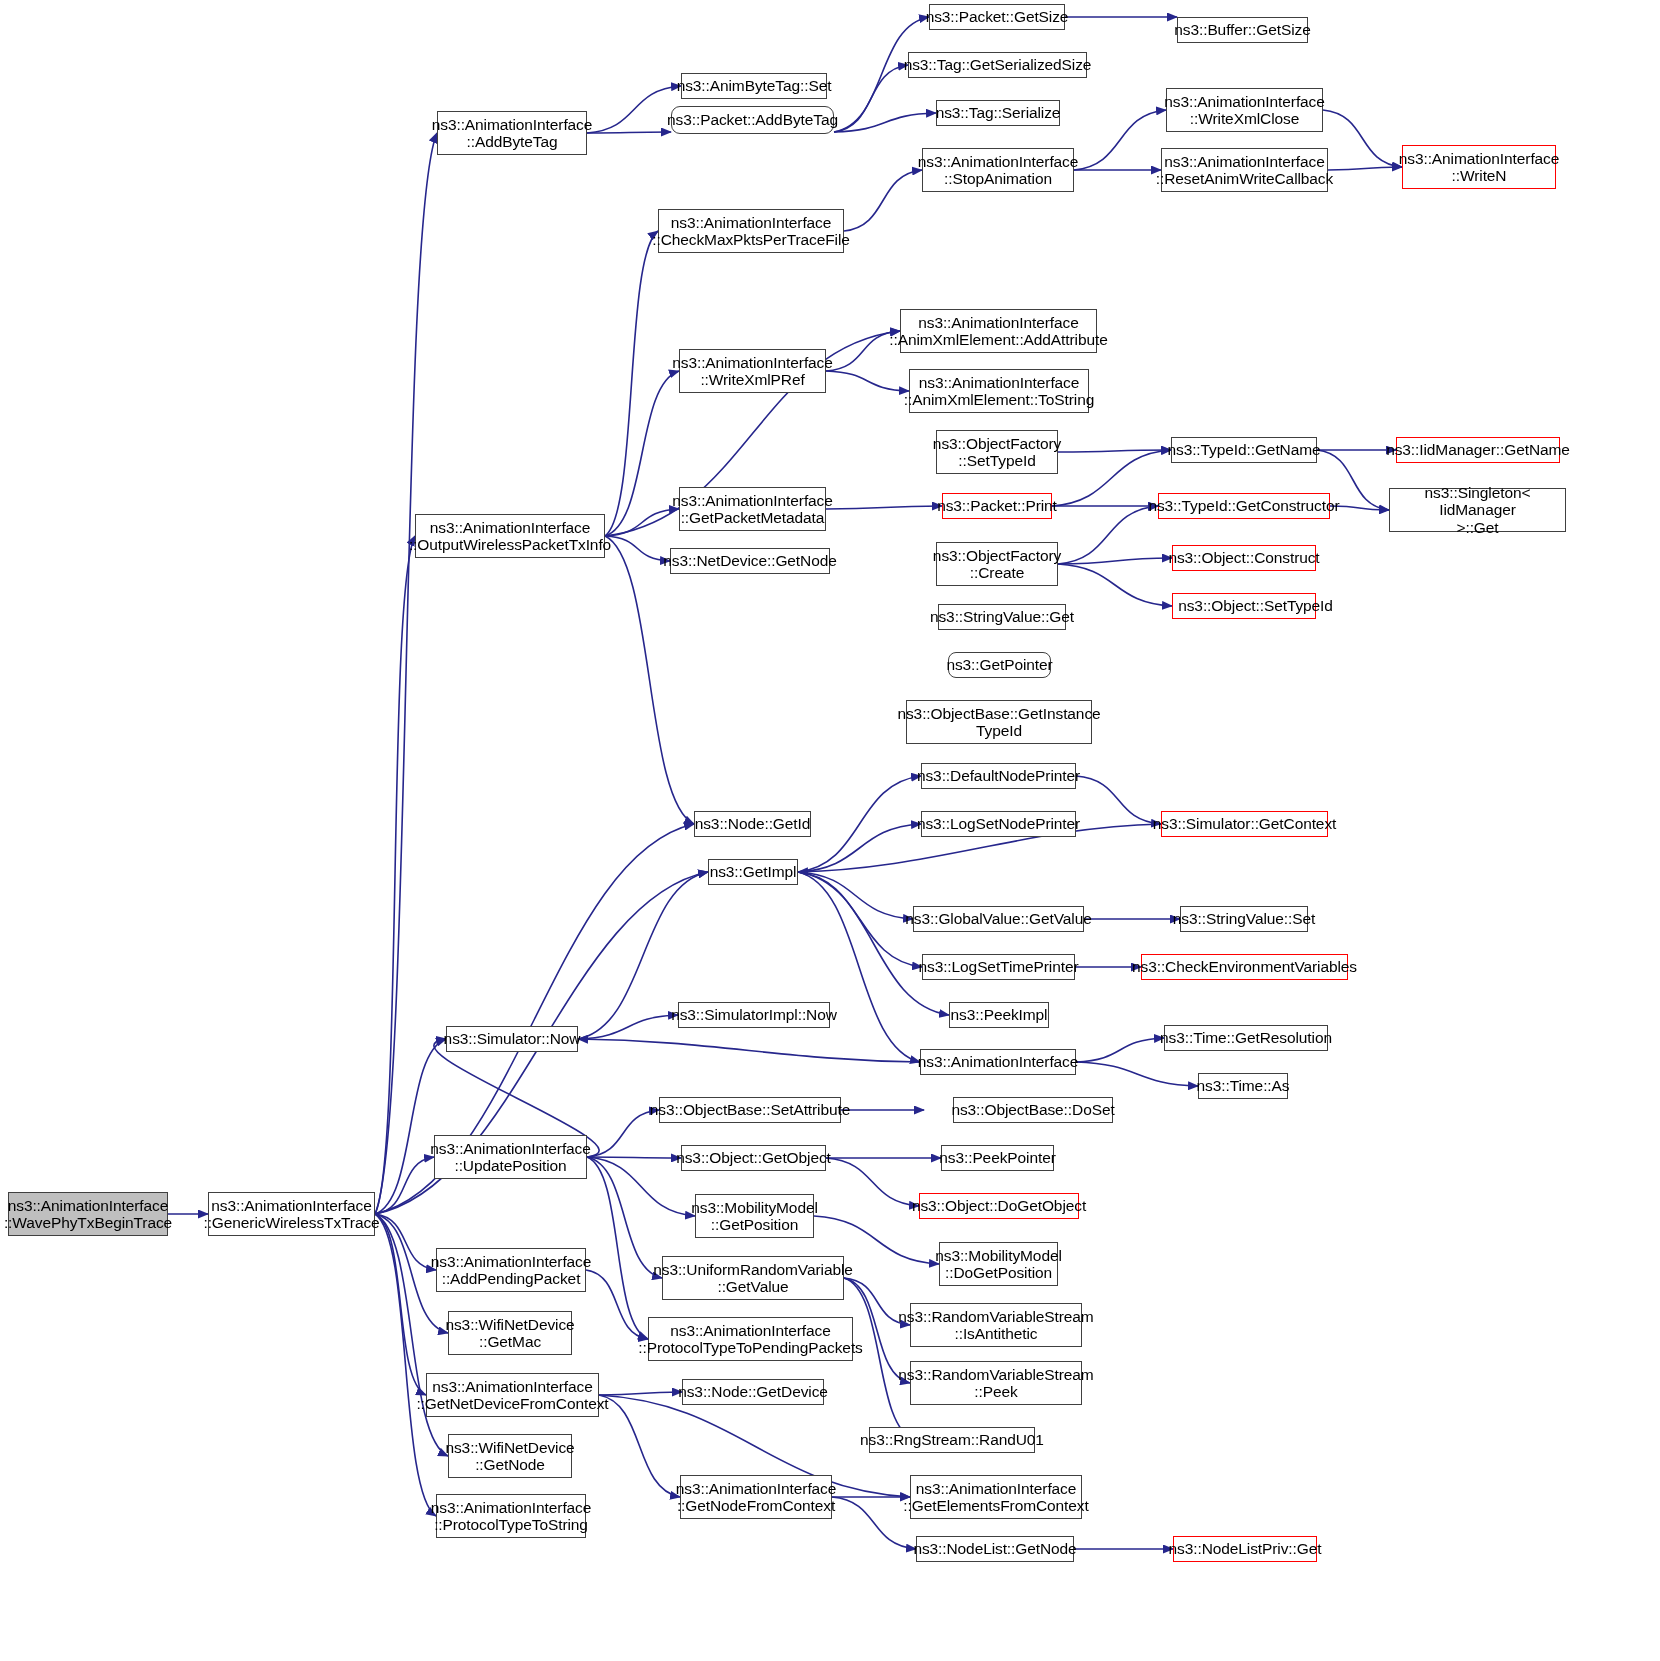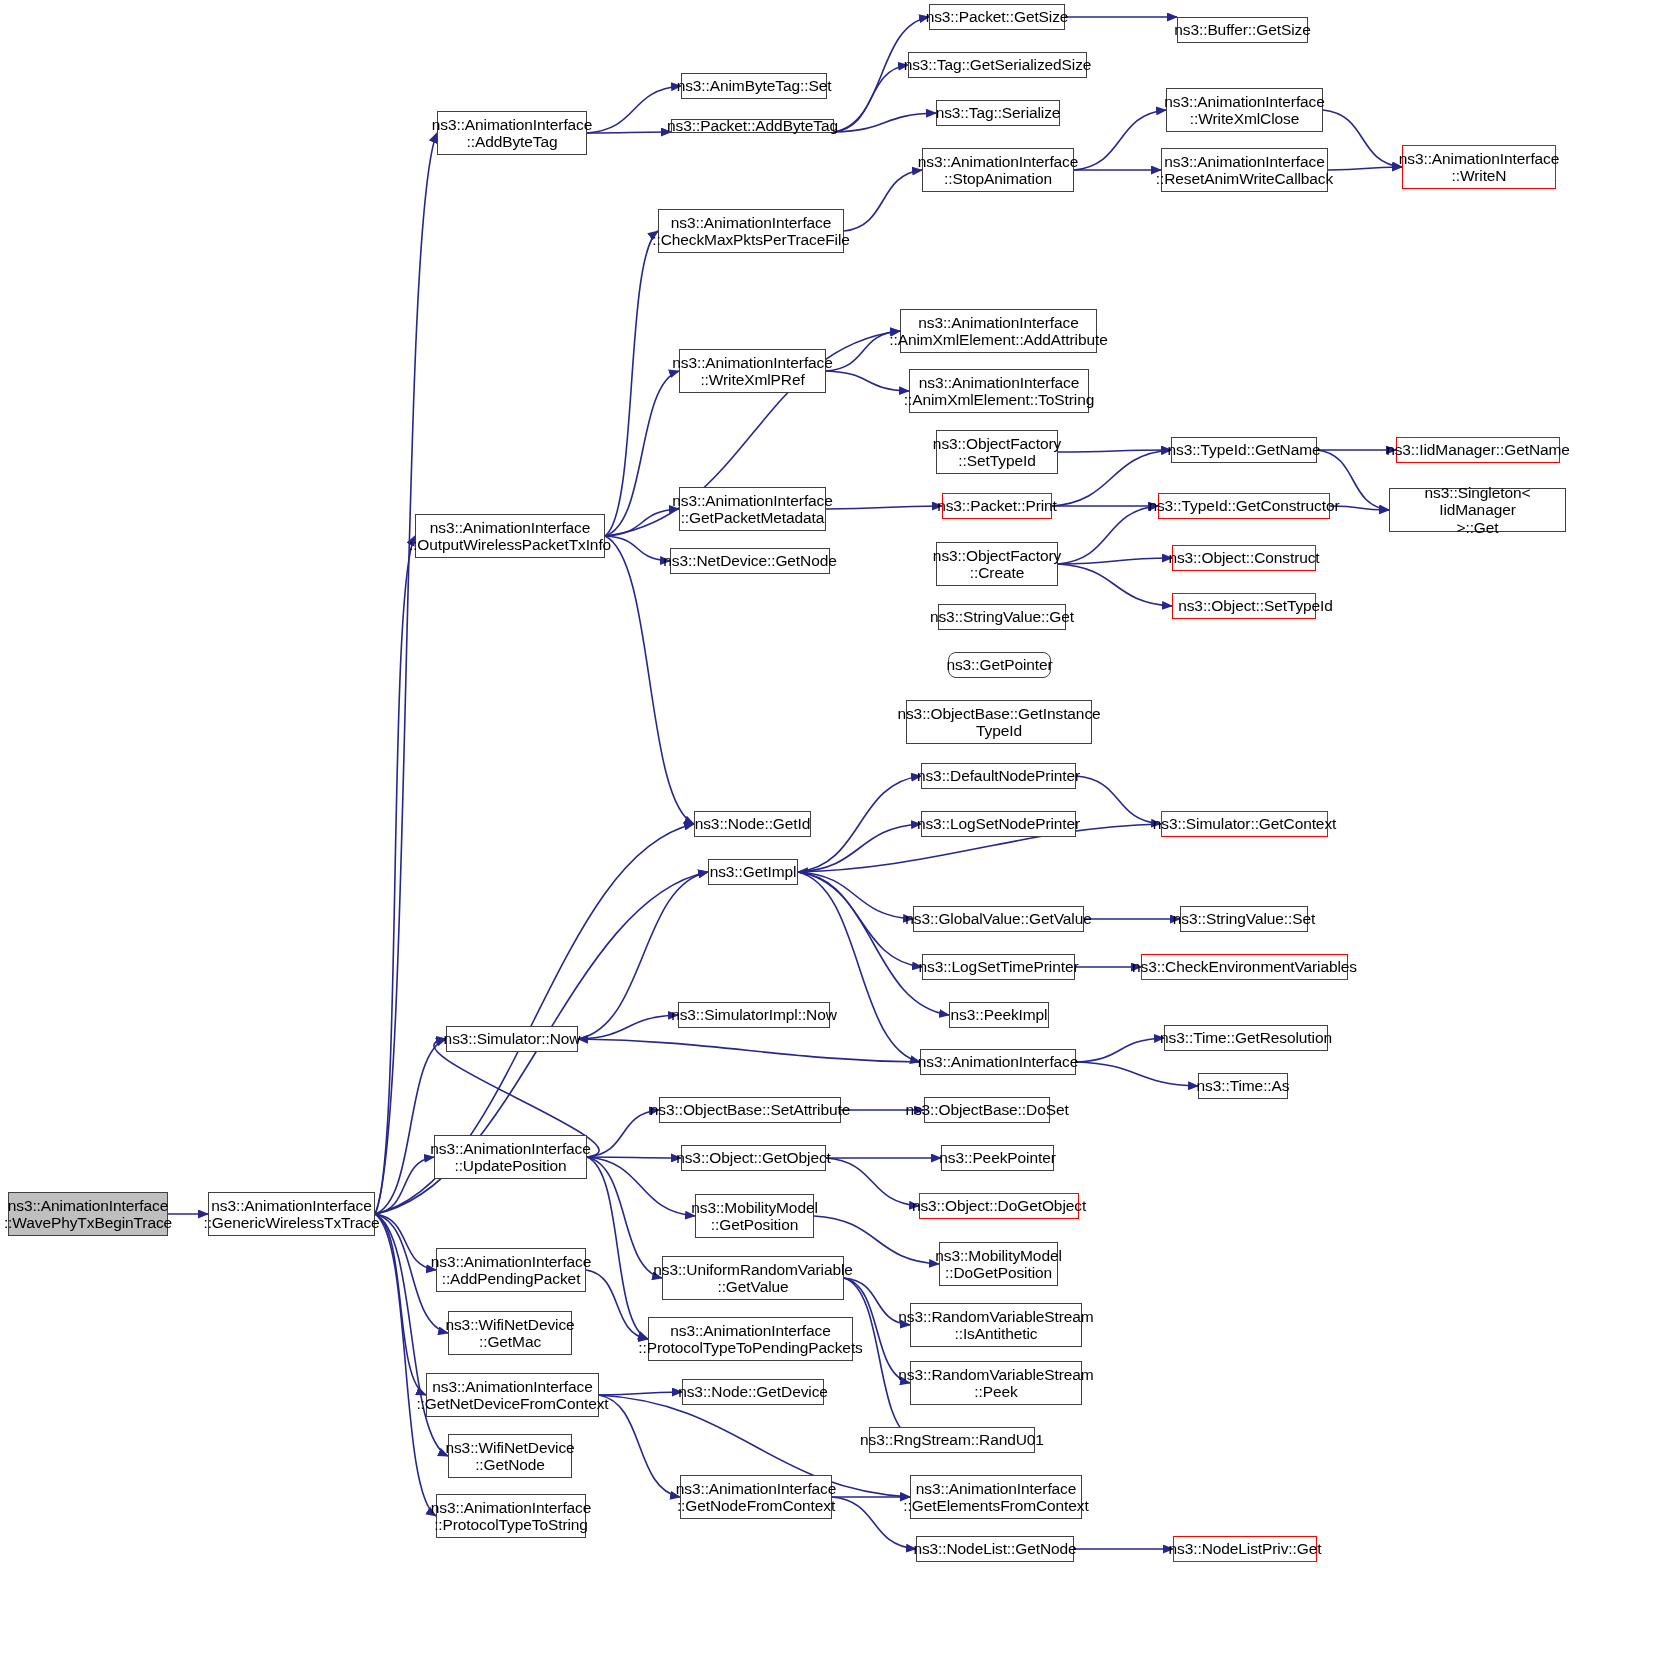--- a/index.html
+++ b/index.html
@@ -137,21 +137,21 @@
       </g>
   </svg>
   <div id="nodes">
       <div class="node root" style="left: 8px; top: 1192px; width: 160px; height: 44px;">ns3::AnimationInterface
 ::WavePhyTxBeginTrace</div>
       <div class="node" style="left: 208px; top: 1192px; width: 167px; height: 44px;">ns3::AnimationInterface
 ::GenericWirelessTxTrace</div>
       <div class="node" style="left: 437px; top: 111px; width: 150px; height: 44px;">ns3::AnimationInterface
 ::AddByteTag</div>
       <div class="node" style="left: 681px; top: 73px; width: 146px; height: 26px; text-align: center;">ns3::AnimByteTag::Set</div>
-      <div class="node" style="left: 671px; top: 119px; width: 163px; height: 14px;">ns3::Packet::AddByteTag</div>
+      <div class="node" style="left: 671px; top: 106px; width: 163px; height: 28px; border-radius: 9px;">ns3::Packet::AddByteTag</div>
       <div class="node" style="left: 929px; top: 4px; width: 136px; height: 26px;">ns3::Packet::GetSize</div>
       <div class="node" style="left: 1177px; top: 17px; width: 131px; height: 26px;">ns3::Buffer::GetSize</div>
       <div class="node" style="left: 908px; top: 52px; width: 179px; height: 26px;">ns3::Tag::GetSerializedSize</div>
       <div class="node" style="left: 936px; top: 100px; width: 124px; height: 26px;">ns3::Tag::Serialize</div>
       <div class="node" style="left: 922px; top: 148px; width: 152px; height: 44px;">ns3::AnimationInterface
 ::StopAnimation</div>
       <div class="node" style="left: 1166px; top: 88px; width: 157px; height: 44px;">ns3::AnimationInterface
 ::WriteXmlClose</div>
       <div class="node" style="left: 1161px; top: 148px; width: 167px; height: 44px;">ns3::AnimationInterface
 ::ResetAnimWriteCallback</div>
@@ -195,21 +195,21 @@
       <div class="node" style="left: 1180px; top: 906px; width: 128px; height: 26px;">ns3::StringValue::Set</div>
       <div class="node" style="left: 922px; top: 954px; width: 153px; height: 26px;">ns3::LogSetTimePrinter</div>
       <div class="node red" style="left: 1141px; top: 954px; width: 207px; height: 26px;">ns3::CheckEnvironmentVariables</div>
       <div class="node" style="left: 949px; top: 1002px; width: 100px; height: 26px;">ns3::PeekImpl</div>
       <div class="node" style="left: 678px; top: 1002px; width: 152px; height: 26px;">ns3::SimulatorImpl::Now</div>
       <div class="node" style="left: 446px; top: 1026px; width: 132px; height: 26px;">ns3::Simulator::Now</div>
       <div class="node" style="left: 920px; top: 1049px; width: 156px; height: 26px;">ns3::AnimationInterface</div>
       <div class="node" style="left: 1164px; top: 1025px; width: 164px; height: 26px;">ns3::Time::GetResolution</div>
       <div class="node" style="left: 1198px; top: 1073px; width: 90px; height: 26px;">ns3::Time::As</div>
       <div class="node" style="left: 659px; top: 1097px; width: 182px; height: 26px;">ns3::ObjectBase::SetAttribute</div>
-      <div class="node" style="left: 924px; top: 1097px; width: 126px; height: 26px;">ns3::ObjectBase::DoSet</div>
+      <div class="node" style="left: 953px; top: 1097px; width: 160px; height: 26px;">ns3::ObjectBase::DoSet</div>
       <div class="node" style="left: 434px; top: 1135px; width: 153px; height: 44px;">ns3::AnimationInterface
 ::UpdatePosition</div>
       <div class="node" style="left: 681px; top: 1145px; width: 145px; height: 26px;">ns3::Object::GetObject</div>
       <div class="node" style="left: 941px; top: 1145px; width: 113px; height: 26px;">ns3::PeekPointer</div>
       <div class="node" style="left: 695px; top: 1194px; width: 119px; height: 44px;">ns3::MobilityModel
 ::GetPosition</div>
       <div class="node red" style="left: 919px; top: 1193px; width: 160px; height: 26px;">ns3::Object::DoGetObject</div>
       <div class="node" style="left: 939px; top: 1242px; width: 119px; height: 44px;">ns3::MobilityModel
 ::DoGetPosition</div>
       <div class="node" style="left: 436px; top: 1248px; width: 150px; height: 44px;">ns3::AnimationInterface

